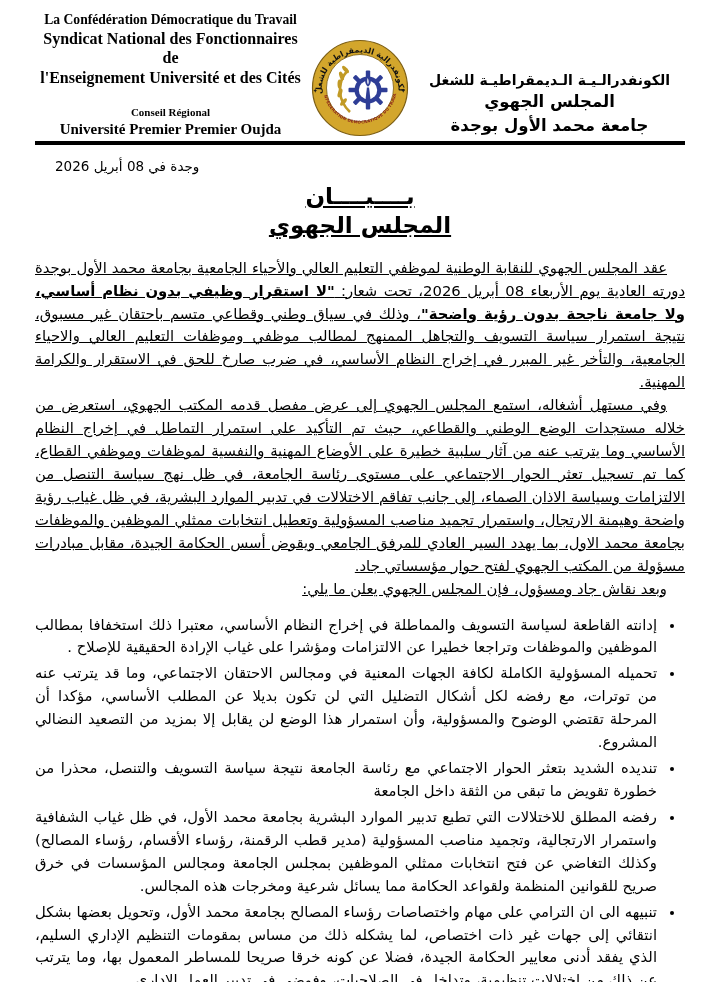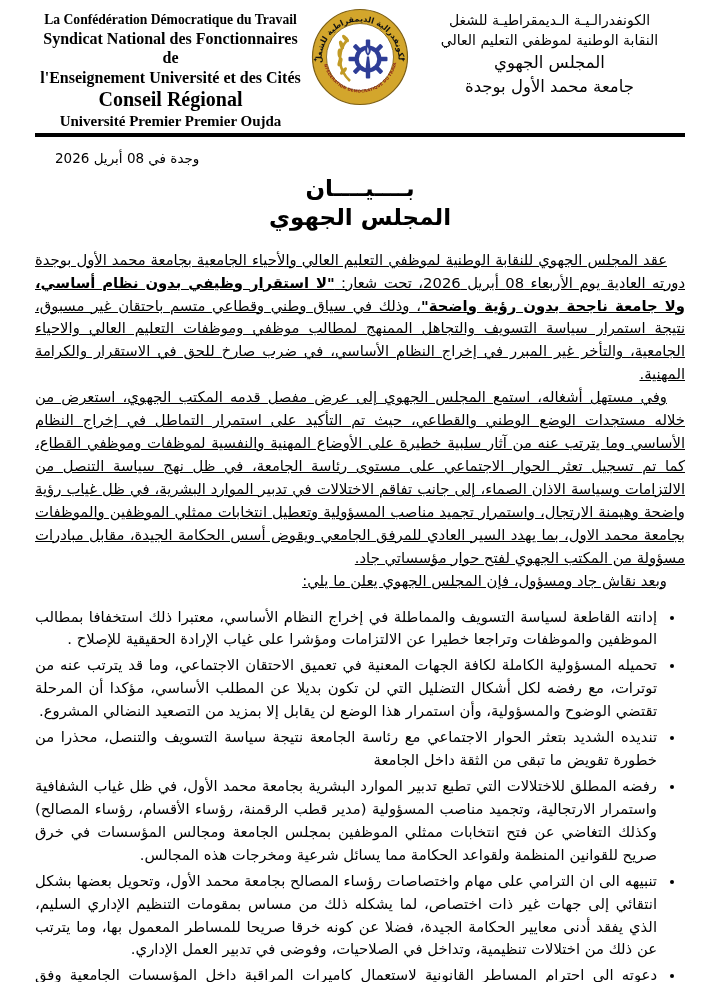--- a/index.html
+++ b/index.html
@@ -4,44 +4,44 @@
 <style>
   html,body{margin:0;padding:0;background:#ffffff;}
   body{
     width:719px;height:982px;overflow:hidden;color:#000;
     font-family:"DejaVu Sans",sans-serif;
     -webkit-font-smoothing:antialiased;
   }
   .page{padding:7px 34px 0 35px;box-sizing:border-box;width:719px;}
 
   
-  .hdr{display:flex;align-items:flex-start;}
+  .hdr{display:flex;align-items:flex-end;}
   .hdr-fr{
     flex:1 1 0;text-align:center;font-family:"Liberation Serif",serif;
     font-weight:bold;padding-top:5px;line-height:1.22;
   }
   .fr-line1{font-size:13.6px;}
   .fr-line2{font-size:16px;}
-  .fr-council{font-size:20px;margin-top:0;}
+  .fr-council{font-size:11px;margin-top:19px;}
   .fr-univ{font-size:15px;}
   .hdr-logo{flex:0 0 100px;height:100px;margin:0 4px;}
   .hdr-ar{
-    flex:1 1 0;text-align:center;direction:rtl;font-weight:normal;
+    flex:1 1 0;text-align:center;direction:rtl;font-weight:bold;
     font-size:14px;line-height:1.45;padding-top:3px;
   }
   .ar-big{font-size:16.5px;}
 
   .rule{border-top:4.5px solid #000;margin-top:3px;}
 
   
   .date{
     direction:rtl;text-align:left;font-size:13.5px;
     margin:13px 0 6px 0;padding-left:20px;
   }
-  .title{direction:rtl;text-align:center;margin:8px 0 16px 0;font-weight:bold;}
+  .title{direction:rtl;text-align:center;margin:8px 0 16px 0;font-weight:bold;text-decoration:underline;}
   .title-line{display:block;font-size:23px;line-height:1.28;}
 
   
   .body{
     direction:rtl;text-align:justify;font-size:14.8px;line-height:1.55;
   }
   .para{margin:0;text-indent:18px;text-decoration:underline;}
   .para b{font-weight:bold;}
   .bullets{
     margin:13px 0 0 0;padding:0 26px 0 0;list-style:disc;
@@ -113,21 +113,20 @@
           <ellipse cx="30" cy="55" rx="2" ry="4.6" transform="rotate(20 30 55)" stroke="none"></ellipse>
           <ellipse cx="29.5" cy="46" rx="2" ry="4.6" transform="rotate(0 29.5 46)" stroke="none"></ellipse>
           <ellipse cx="31.5" cy="38" rx="2" ry="4.6" transform="rotate(-20 31.5 38)" stroke="none"></ellipse>
           <ellipse cx="35.5" cy="31.5" rx="2" ry="4.6" transform="rotate(-40 35.5 31.5)" stroke="none"></ellipse>
         </g>
       </svg>
     </div>
 
     <div class="hdr-ar">
       <div>الكونفدرالـيـة الـديمقراطيـة للشغل</div>
-      <div>النقابة الوطنية لموظفي التعليم العالي</div>
       <div class="ar-big">المجلس الجهوي</div>
       <div class="ar-big">جامعة محمد الأول بوجدة</div>
     </div>
   </header>
 
   <div class="rule"></div>
 
   <div class="date">وجدة في 08 أبريل 2026</div>
 
   <h1 class="title">
@@ -137,21 +136,21 @@
 
   <main class="body">
     <p class="para"><span>عقد المجلس الجهوي للنقابة الوطنية لموظفي التعليم العالي والأحياء الجامعية بجامعة محمد الأول بوجدة دورته العادية يوم الأربعاء 08 أبريل 2026، تحت شعار: </span><b>"لا استقرار وظيفي بدون نظام أساسي، ولا جامعة ناجحة بدون رؤية واضحة"</b><span>، وذلك في سياق وطني وقطاعي متسم باحتقان غير مسبوق، نتيجة استمرار سياسة التسويف والتجاهل الممنهج لمطالب موظفي وموظفات التعليم العالي والاحياء الجامعية، والتأخر غير المبرر في إخراج النظام الأساسي، في ضرب صارخ للحق في الاستقرار والكرامة المهنية.</span></p>
 
     <p class="para">وفي مستهل أشغاله، استمع المجلس الجهوي إلى عرض مفصل قدمه المكتب الجهوي، استعرض من خلاله مستجدات الوضع الوطني والقطاعي، حيث تم التأكيد على استمرار التماطل في إخراج النظام الأساسي وما يترتب عنه من آثار سلبية خطيرة على الأوضاع المهنية والنفسية لموظفات وموظفي القطاع، كما تم تسجيل تعثر الحوار الاجتماعي على مستوى رئاسة الجامعة، في ظل نهج سياسة التنصل من الالتزامات وسياسة الاذان الصماء، إلى جانب تفاقم الاختلالات في تدبير الموارد البشرية، في ظل غياب رؤية واضحة وهيمنة الارتجال، واستمرار تجميد مناصب المسؤولية وتعطيل انتخابات ممثلي الموظفين والموظفات بجامعة محمد الاول، بما يهدد السير العادي للمرفق الجامعي ويقوض أسس الحكامة الجيدة، مقابل مبادرات مسؤولة من المكتب الجهوي لفتح حوار مؤسساتي جاد.</p>
 
     <p class="para">وبعد نقاش جاد ومسؤول، فإن المجلس الجهوي يعلن ما يلي:</p>
 
     <ul class="bullets">
       <li>إدانته القاطعة لسياسة التسويف والمماطلة في إخراج النظام الأساسي، معتبرا ذلك استخفافا بمطالب الموظفين والموظفات وتراجعا خطيرا عن الالتزامات ومؤشرا على غياب الإرادة الحقيقية للإصلاح .</li>
-      <li>تحميله المسؤولية الكاملة لكافة الجهات المعنية في تعميق الاحتقان الاجتماعي، وما قد يترتب عنه من توترات، مع رفضه لكل أشكال التضليل التي لن تكون بديلا عن المطلب الأساسي، مؤكدا أن المرحلة تقتضي الوضوح والمسؤولية، وأن استمرار هذا الوضع لن يقابل إلا بمزيد من التصعيد النضالي المشروع.</li>
+      <li>تحميله المسؤولية الكاملة لكافة الجهات المعنية في ومجالس الاحتقان الاجتماعي، وما قد يترتب عنه من توترات، مع رفضه لكل أشكال التضليل التي لن تكون بديلا عن المطلب الأساسي، مؤكدا أن المرحلة تقتضي الوضوح والمسؤولية، وأن استمرار هذا الوضع لن يقابل إلا بمزيد من التصعيد النضالي المشروع.</li>
       <li>تنديده الشديد بتعثر الحوار الاجتماعي مع رئاسة الجامعة نتيجة سياسة التسويف والتنصل، محذرا من خطورة تقويض ما تبقى من الثقة داخل الجامعة</li>
       <li>رفضه المطلق للاختلالات التي تطبع تدبير الموارد البشرية بجامعة محمد الأول، في ظل غياب الشفافية واستمرار الارتجالية، وتجميد مناصب المسؤولية (مدير قطب الرقمنة، رؤساء الأقسام، رؤساء المصالح) وكذلك التغاضي عن فتح انتخابات ممثلي الموظفين بمجلس الجامعة ومجالس المؤسسات في خرق صريح للقوانين المنظمة ولقواعد الحكامة مما يسائل شرعية ومخرجات هذه المجالس.</li>
       <li>تنبيهه الى ان الترامي على مهام واختصاصات رؤساء المصالح بجامعة محمد الأول، وتحويل بعضها بشكل انتقائي إلى جهات غير ذات اختصاص، لما يشكله ذلك من مساس بمقومات التنظيم الإداري السليم، الذي يفقد أدنى معايير الحكامة الجيدة، فضلا عن كونه خرقا صريحا للمساطر المعمول بها، وما يترتب عن ذلك من اختلالات تنظيمية، وتداخل في الصلاحيات، وفوضى في تدبير العمل الإداري.</li>
       <li>دعوته الى احترام المساطر القانونية لاستعمال كاميرات المراقبة داخل المؤسسات الجامعية وفق مقتضيات اللجنة الوطنية لمراقبة حماية المعطيات ذات الطابع الشخصي(CNDP) ، وتحذيره من ان أي استعمال غير مؤسساتي لمخرجات هذه الوسائط الالكترونية قد يمس بحرمة جامعة محمد الأول بموظفيها ومرتفقيها .</li>
     </ul>
   </main>
 
 </div>
 
 </body></html>

